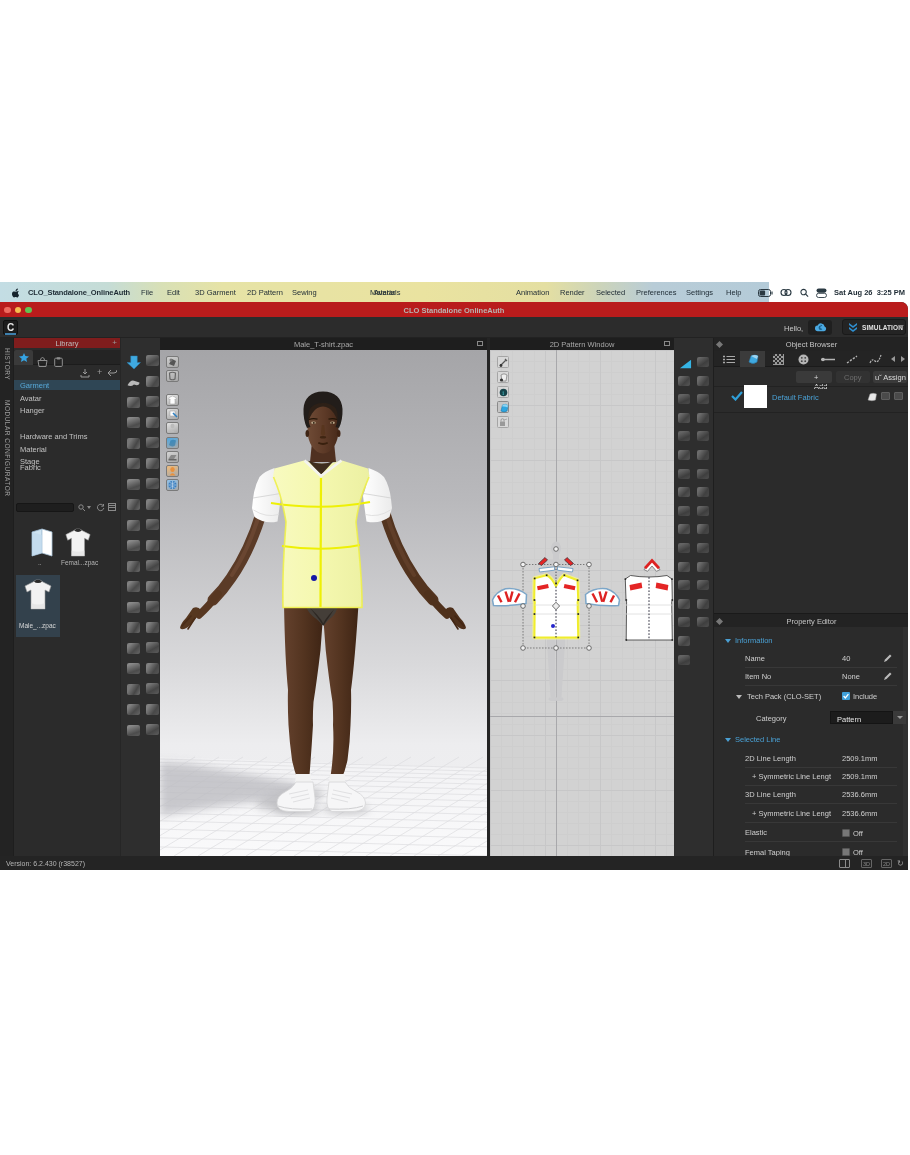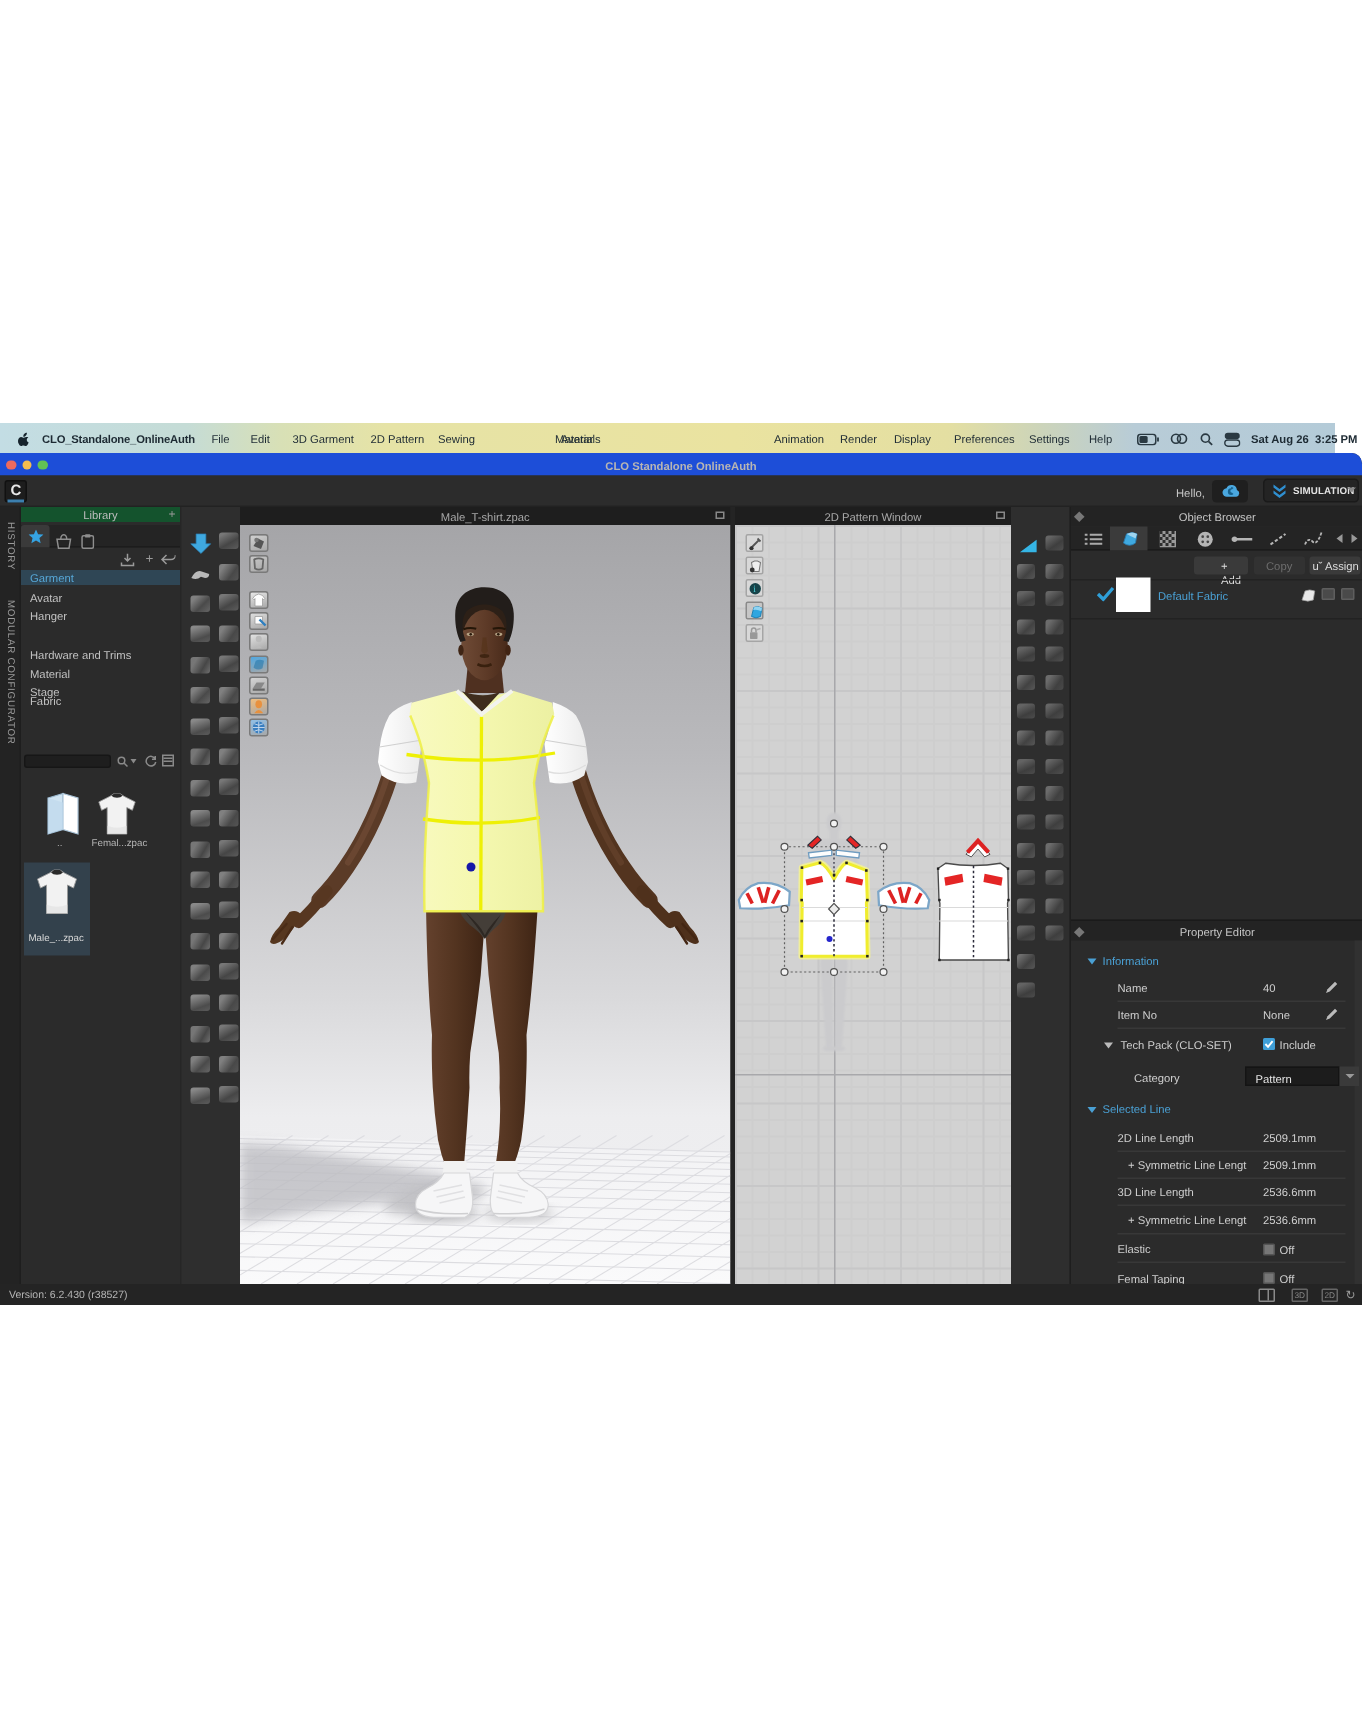--- a/index.html
+++ b/index.html
@@ -1,35 +1,35 @@
 <!DOCTYPE html>
 <html><head><meta charset="utf-8"><style>
 *{margin:0;padding:0;box-sizing:border-box;}
 html,body{width:910px;height:1155px;background:#fff;font-family:"Liberation Sans",sans-serif;}
 .abs{position:absolute;}
 </style></head><body>
 <div class="abs" style="left:0;top:0;width:910px;height:1155px;overflow:hidden;">
 
-<div class="abs" style="left:0;top:282px;width:890px;height:20px;
+<div class="abs" style="left:0;top:282px;width:769px;height:20px;
 background:linear-gradient(90deg,#c3dde4 0%,#c5dcd6 14%,#d8e0b6 21%,#e6e3a6 29%,#eae3a0 55%,#e4dfa2 71%,#ccd4ba 78%,#b8ccd7 85%,#b4cbd8 100%);
 font-size:7.5px;color:#1d2a33;">
 <svg class="abs" style="left:11px;top:5px;" width="10" height="11" viewBox="0 0 11 12">
         <path fill="#16242d" d="M5.6 2.6c.5-.6 1.3-1 2-1 .1.8-.2 1.5-.7 2-.4.6-1.2 1-1.9.9-.1-.7.2-1.4.6-1.9zM8.7 5c-1-.6-2.4-.3-3 .1-.4.2-.7.2-1.1 0C4 4.8 3 4.5 2.1 5.2.9 6.1.8 8.4 1.7 9.9c.4.7 1 1.5 1.7 1.5.6 0 .8-.4 1.6-.4.8 0 1 .4 1.7.4s1.2-.7 1.6-1.4c.3-.5.5-1 .6-1.3-1.6-.7-1.9-2.9-.2-3.7z"></path>
       </svg>
 <div class="abs" style="left:28px;top:5.5px;font-weight:bold;letter-spacing:-0.12px;white-space:nowrap;">CLO_Standalone_OnlineAuth</div>
 <div class="abs" style="left:141px;top:5.5px;white-space:nowrap;">File</div>
 <div class="abs" style="left:167px;top:5.5px;white-space:nowrap;">Edit</div>
 <div class="abs" style="left:195px;top:5.5px;white-space:nowrap;">3D Garment</div>
 <div class="abs" style="left:247px;top:5.5px;white-space:nowrap;">2D Pattern</div>
 <div class="abs" style="left:292px;top:5.5px;white-space:nowrap;">Sewing</div>
 <div class="abs" style="left:330px;top:5.5px;white-space:nowrap;margin-left:40px;">Materials</div>
 <div class="abs" style="left:374px;top:5.5px;white-space:nowrap;">Avatar</div>
 <div class="abs" style="left:516px;top:5.5px;white-space:nowrap;">Animation</div>
 <div class="abs" style="left:560px;top:5.5px;white-space:nowrap;">Render</div>
-<div class="abs" style="left:596px;top:5.5px;white-space:nowrap;">Display</div>
+<div class="abs" style="left:596px;top:5.5px;white-space:nowrap;">Selected</div>
 <div class="abs" style="left:636px;top:5.5px;white-space:nowrap;">Preferences</div>
 <div class="abs" style="left:686px;top:5.5px;white-space:nowrap;">Settings</div>
 <div class="abs" style="left:726px;top:5.5px;white-space:nowrap;">Help</div>
 <svg class="abs" style="left:758px;top:6.5px;" width="15" height="8" viewBox="0 0 15 8">
         <rect x="0.5" y="0.5" width="12" height="7" rx="2" fill="none" stroke="#2a3942" stroke-width="1"></rect>
         <rect x="1.6" y="1.6" width="5.5" height="4.8" rx="1" fill="#2a3942"></rect>
         <path d="M14 2.6v2.8" stroke="#2a3942" stroke-width="1.2"></path>
       </svg>
 <svg class="abs" style="left:780px;top:6px;" width="12" height="9" viewBox="0 0 12 9">
         <circle cx="4" cy="4.5" r="3" fill="none" stroke="#2a3942" stroke-width="1.1"></circle>
@@ -39,21 +39,21 @@
         <circle cx="4" cy="4" r="3" fill="none" stroke="#2a3942" stroke-width="1.2"></circle>
         <path d="M6.3 6.3 L9 9" stroke="#2a3942" stroke-width="1.3"></path>
       </svg>
 <svg class="abs" style="left:816px;top:5.5px;" width="11" height="10" viewBox="0 0 11 10">
         <rect x="0.5" y="0.5" width="10" height="4.2" rx="2.1" fill="#2a3942"></rect>
         <rect x="0.5" y="5.3" width="10" height="4.2" rx="2.1" fill="none" stroke="#2a3942" stroke-width="0.9"></rect>
       </svg>
 <div class="abs" style="left:834px;top:5.5px;font-weight:bold;white-space:nowrap;color:#1d2a33;">Sat Aug 26&nbsp; 3:25 PM</div>
 </div>
 <div class="abs" style="left:0;top:302px;width:908px;height:568px;background:#2b2b2b;border-radius:0 7px 0 0;overflow:hidden;">
-<div class="abs" style="left:0;top:0;width:908px;height:15px;background:#1d4ed8;">
+<div class="abs" style="left:0;top:0;width:908px;height:15px;background:#b91c1c;">
 <div class="abs" style="left:4px;top:4.5px;width:6.5px;height:6.5px;border-radius:50%;background:#ee6a5e;"></div>
 <div class="abs" style="left:14.5px;top:4.5px;width:6.5px;height:6.5px;border-radius:50%;background:#f5bd4f;"></div>
 <div class="abs" style="left:25px;top:4.5px;width:6.5px;height:6.5px;border-radius:50%;background:#61c354;"></div>
 <div class="abs" style="left:0;top:3.5px;width:908px;text-align:center;font-size:7.5px;font-weight:bold;color:#b8b6b3;">CLO Standalone OnlineAuth</div>
 </div>
 <div class="abs" style="left:0;top:15px;width:908px;height:21px;background:#2c2c2c;border-bottom:1px solid #222;">
 <div class="abs" style="left:3px;top:3px;width:15px;height:15px;background:#1d1d1d;border:1px solid #111;border-radius:2px;">
 <div class="abs" style="left:3px;top:1px;font-size:10px;font-weight:bold;color:#e8e8e8;">C</div>
 <div class="abs" style="left:1px;top:11.5px;width:11px;height:2.5px;background:#3c7fae;"></div>
         </div>
@@ -69,21 +69,21 @@
         </svg>
 <div class="abs" style="left:862px;top:7px;font-size:6.5px;font-weight:bold;color:#e2e2e2;letter-spacing:0.1px;">SIMULATION</div>
 <div class="abs" style="left:898px;top:8px;width:0;height:0;border-left:3px solid transparent;border-right:3px solid transparent;border-top:3.5px solid #888;"></div>
 </div>
 <div class="abs" style="left:0;top:36px;width:908px;height:518px;background:#2b2b2b;">
 <div class="abs" style="left:0;top:0;width:14px;height:518px;background:#232323;border-right:1px solid #1e1e1e;">
 <div class="abs" style="left:3.5px;top:10px;font-size:6.5px;color:#9b9b9b;writing-mode:vertical-rl;letter-spacing:0.5px;">HISTORY</div>
 <div class="abs" style="left:3.5px;top:62px;font-size:6.5px;color:#9b9b9b;writing-mode:vertical-rl;letter-spacing:0.5px;">MODULAR CONFIGURATOR</div>
 </div>
 <div class="abs" style="left:14px;top:0;width:106px;height:518px;background:#2b2b2b;">
-<div class="abs" style="left:0;top:0;width:106px;height:10px;background:#14532d;">
+<div class="abs" style="left:0;top:0;width:106px;height:10px;background:#7f1d1d;">
             <div class="abs" style="left:0;top:1px;width:100%;text-align:center;font-size:7.5px;color:#bdbdbd;">Library</div>
             <div class="abs" style="right:3px;top:0px;color:#999;font-size:8px;">+</div>
           </div>
 <div class="abs" style="left:0;top:12px;width:106px;height:15px;background:#242424;border-bottom:1px solid #1c1c1c;">
 <div class="abs" style="left:0px;top:0px;width:19px;height:15px;background:#3a3a3a;border-radius:2px 2px 0 0;">
               <svg style="position:absolute;left:4.5px;top:2.5px;" width="10" height="10" viewBox="0 0 10 10">
                 <path fill="#35a3e2" d="M5 0l1.4 3.1 3.6.3-2.7 2.3.8 3.4L5 7.3 1.9 9.1l.8-3.4L0 3.4l3.6-.3z"></path>
               </svg>
             </div>
 <div class="abs" style="left:23px;top:3px;"><svg width="11" height="10" viewBox="0 0 11 10">

